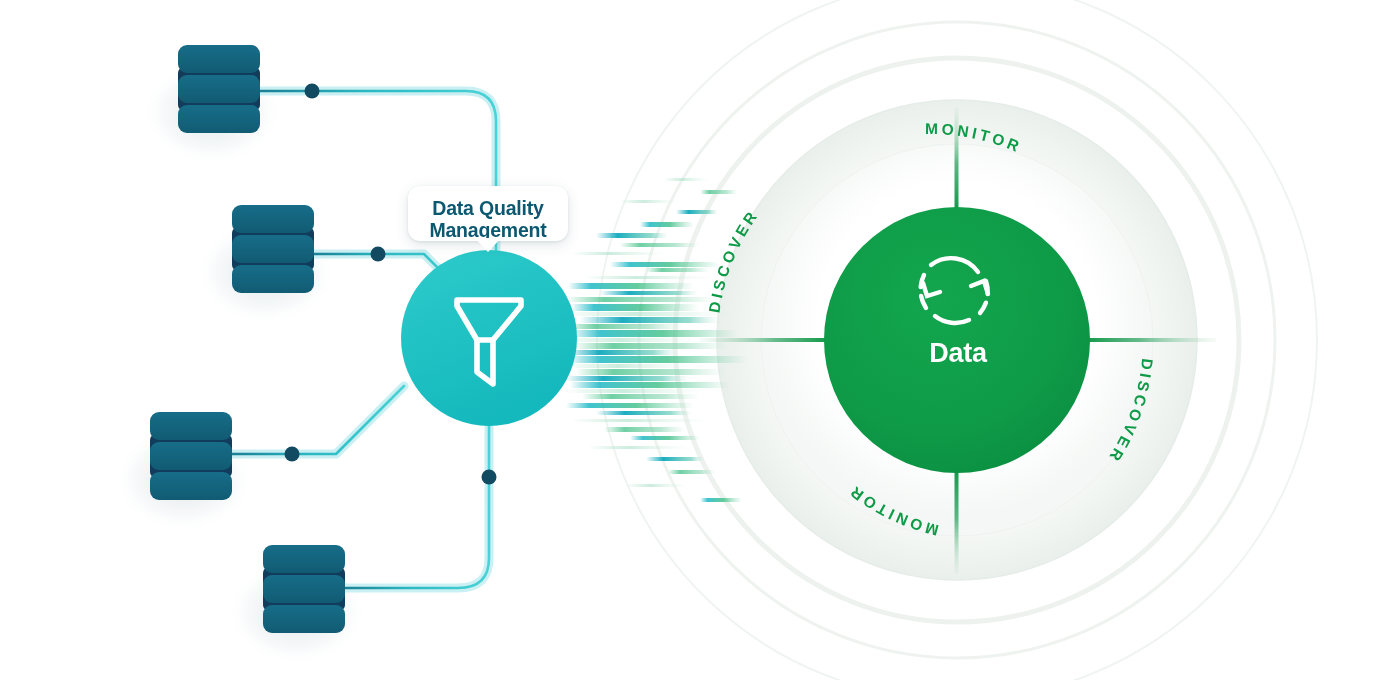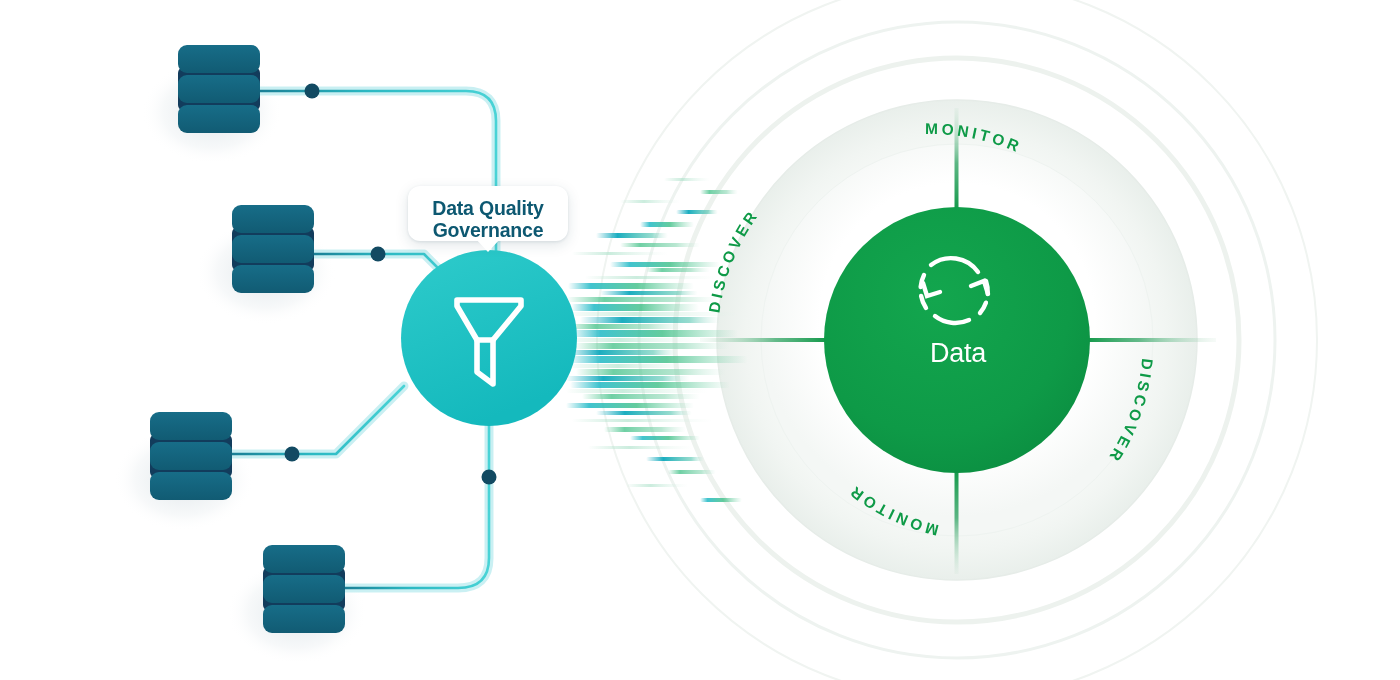--- a/index.html
+++ b/index.html
@@ -55,21 +55,21 @@
     height: 14px;
     background: #ffffff;
     clip-path: polygon(0 0, 100% 0, 50% 100%);
     border-radius: 0 0 6px 6px;
   }
   .center-label {
     position: absolute;
     z-index: 35;
     text-align: center;
     color: #ffffff;
-    font-weight: normal;
+    font-weight: bold;
     font-family: "Liberation Sans", sans-serif;
   }
   #gov-label {
     left: 825px;
     top: 336px;
     width: 266px;
     font-size: 27px;
     line-height: 1.28;
     letter-spacing: -0.3px;
   }
@@ -338,17 +338,17 @@
       </text>
     </g>
   </svg>
 
   <div id="gov-label" class="center-label">
     <div>Data</div>
   </div>
 
   <div class="tooltip-box">
     <div class="tooltip-text">Data Quality</div>
-    <div class="tooltip-text">Governance</div>
+    <div class="tooltip-text">Management</div>
     <div class="tooltip-notch"></div>
   </div>
 
 </div>
 
 </body></html>

